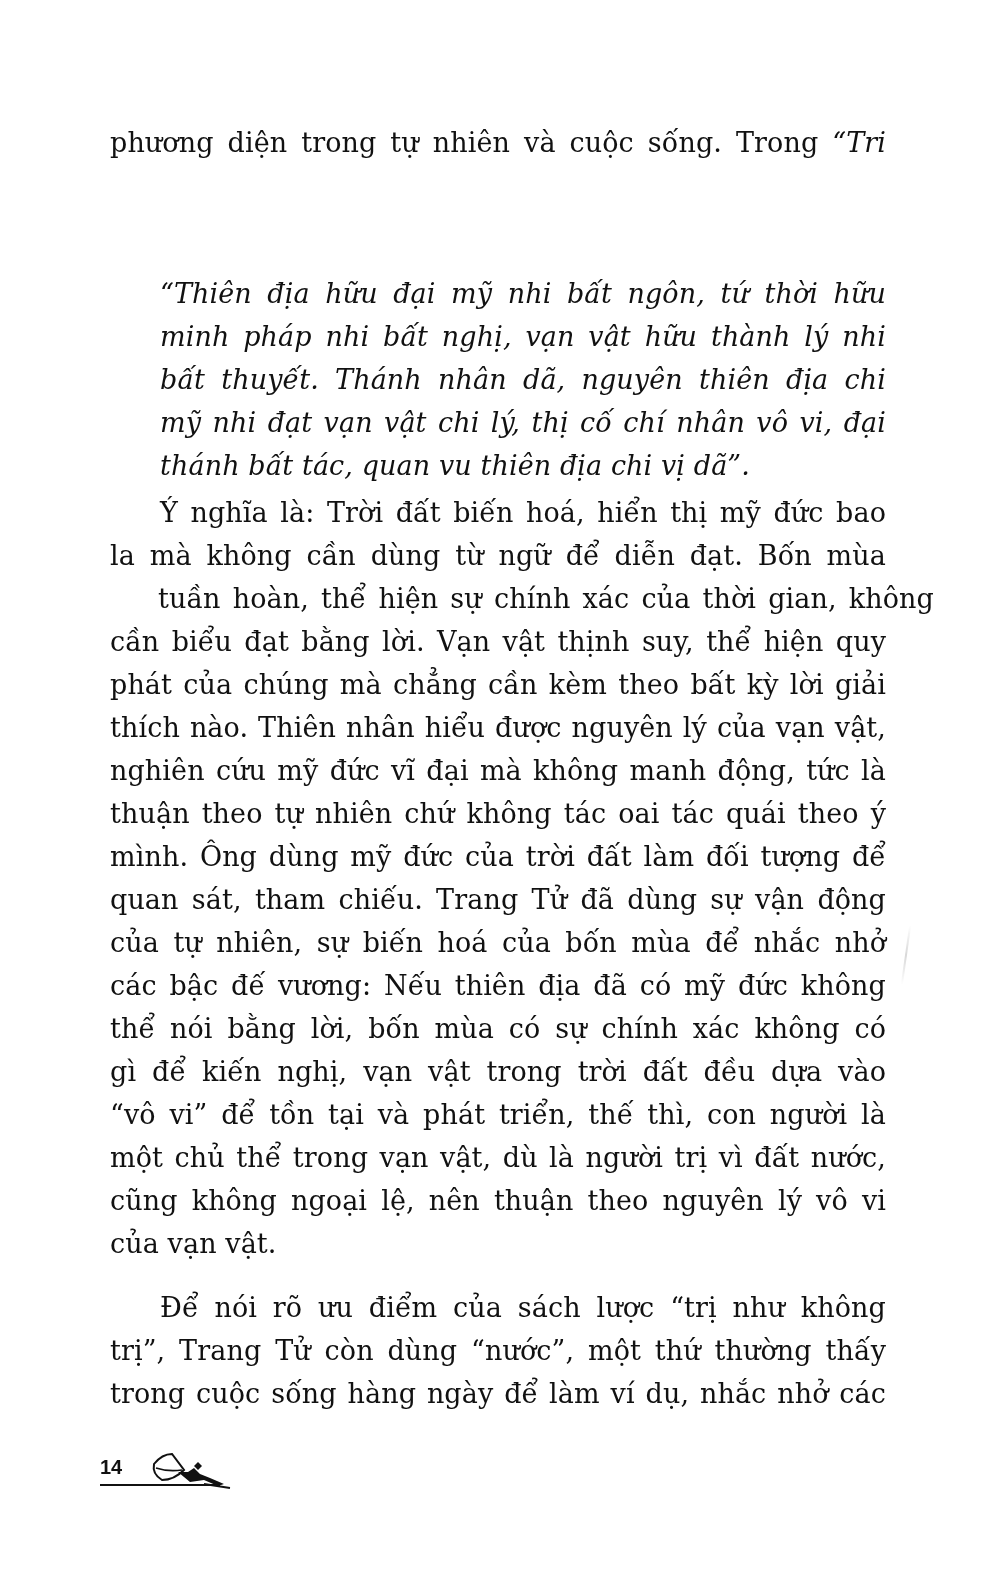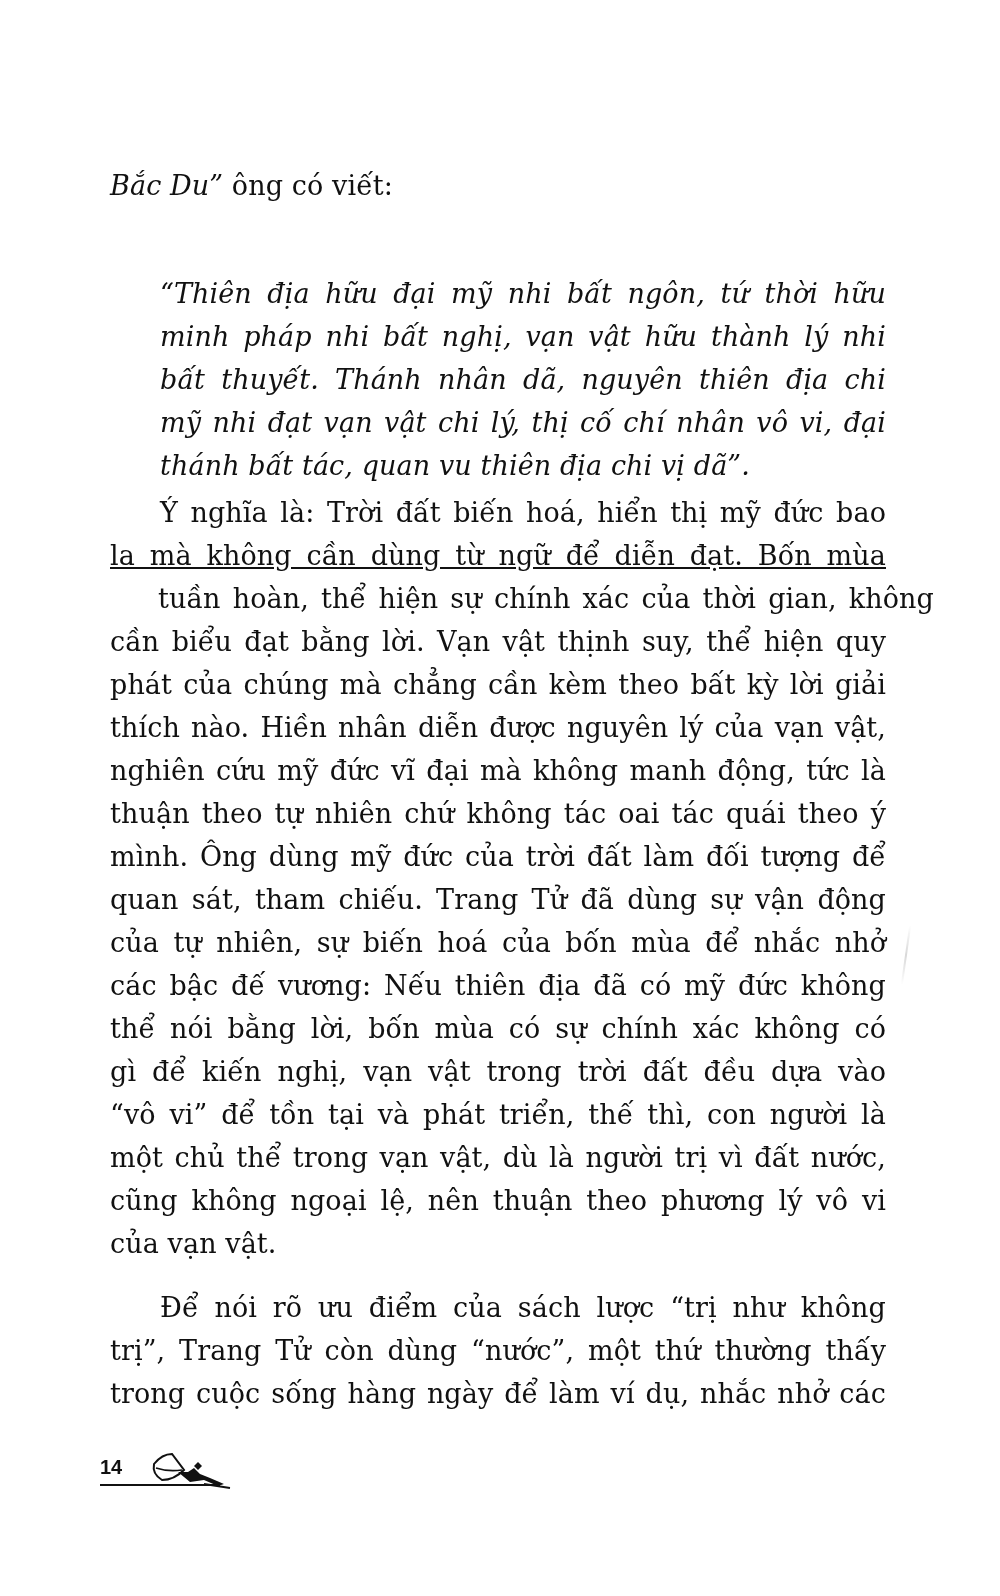--- a/index.html
+++ b/index.html
@@ -87,48 +87,48 @@
       height: 60px;
       background: linear-gradient(#ffffff, #d8d8d8, #ffffff);
       transform: rotate(8deg);
     }
   </style>
 </head>
 <body>
 
 <div class="page">
 
-  <div class="line last" style="top:164px;"><span class="em">Bắc Du”</span><span> ông có viết:</span></div>
+  <div class="line" style="top:121px;"><span>phương diện trong tự nhiên và cuộc sống. Trong </span><span class="em">“Tri</span></div>
 
   <div class="quote">
     <div class="line" style="top:236px;">“Thiên địa hữu đại mỹ nhi bất ngôn, tứ thời hữu</div>
     <div class="line" style="top:279px;">minh pháp nhi bất nghị, vạn vật hữu thành lý nhi</div>
     <div class="line" style="top:322px;">bất thuyết. Thánh nhân dã, nguyên thiên địa chi</div>
     <div class="line" style="top:365px;">mỹ nhi đạt vạn vật chi lý, thị cố chí nhân vô vi, đại</div>
     <div class="line last" style="top:408px;">thánh bất tác, quan vu thiên địa chi vị dã”.</div>
   </div>
 
   <div>
     <div class="line indent" style="top:491px;">Ý nghĩa là: Trời đất biến hoá, hiển thị mỹ đức bao</div>
-    <div class="line" style="top:534px;text-decoration:underline;">la mà không cần dùng từ ngữ để diễn đạt. Bốn mùa</div>
+    <div class="line" style="top:534px;">la mà không cần dùng từ ngữ để diễn đạt. Bốn mùa</div>
     <div class="line" style="top:577px;margin-left:48px;">tuần hoàn, thể hiện sự chính xác của thời gian, không</div>
     <div class="line" style="top:620px;">cần biểu đạt bằng lời. Vạn vật thịnh suy, thể hiện quy</div>
     <div class="line" style="top:663px;">phát của chúng mà chẳng cần kèm theo bất kỳ lời giải</div>
-    <div class="line" style="top:706px;">thích nào. Hiền nhân diễn được nguyên lý của vạn vật,</div>
+    <div class="line" style="top:706px;">thích nào. Thiên nhân hiểu được nguyên lý của vạn vật,</div>
     <div class="line" style="top:749px;">nghiên cứu mỹ đức vĩ đại mà không manh động, tức là</div>
     <div class="line" style="top:792px;">thuận theo tự nhiên chứ không tác oai tác quái theo ý</div>
     <div class="line" style="top:835px;">mình. Ông dùng mỹ đức của trời đất làm đối tượng để</div>
     <div class="line" style="top:878px;">quan sát, tham chiếu. Trang Tử đã dùng sự vận động</div>
     <div class="line" style="top:921px;">của tự nhiên, sự biến hoá của bốn mùa để nhắc nhở</div>
     <div class="line" style="top:964px;">các bậc đế vương: Nếu thiên địa đã có mỹ đức không</div>
     <div class="line" style="top:1007px;">thể nói bằng lời, bốn mùa có sự chính xác không có</div>
     <div class="line" style="top:1050px;">gì để kiến nghị, vạn vật trong trời đất đều dựa vào</div>
     <div class="line" style="top:1093px;">“vô vi” để tồn tại và phát triển, thế thì, con người là</div>
     <div class="line" style="top:1136px;">một chủ thể trong vạn vật, dù là người trị vì đất nước,</div>
-    <div class="line" style="top:1179px;">cũng không ngoại lệ, nên thuận theo phương lý vô vi</div>
+    <div class="line" style="top:1179px;">cũng không ngoại lệ, nên thuận theo nguyên lý vô vi</div>
     <div class="line last" style="top:1222px;">của vạn vật.</div>
   </div>
 
   <div>
     <div class="line indent" style="top:1286px;">Để nói rõ ưu điểm của sách lược “trị như không</div>
     <div class="line" style="top:1329px;">trị”, Trang Tử còn dùng “nước”, một thứ thường thấy</div>
     <div class="line" style="top:1372px;">trong cuộc sống hàng ngày để làm ví dụ, nhắc nhở các</div>
   </div>
 
   <div class="scan-mark"></div>

